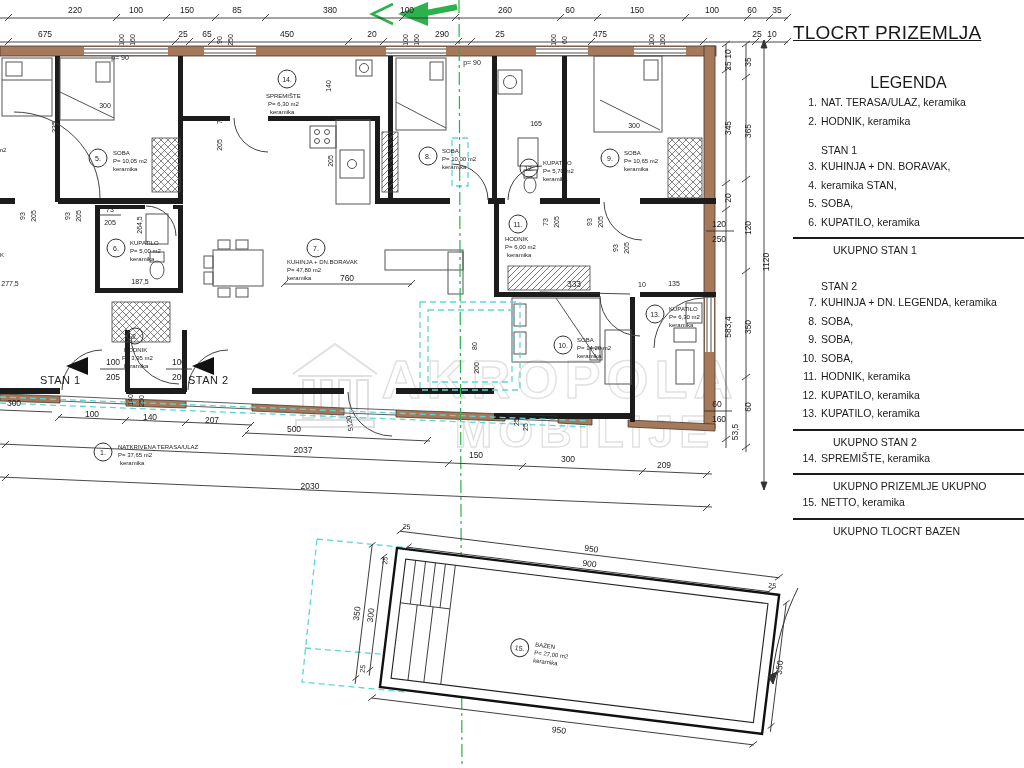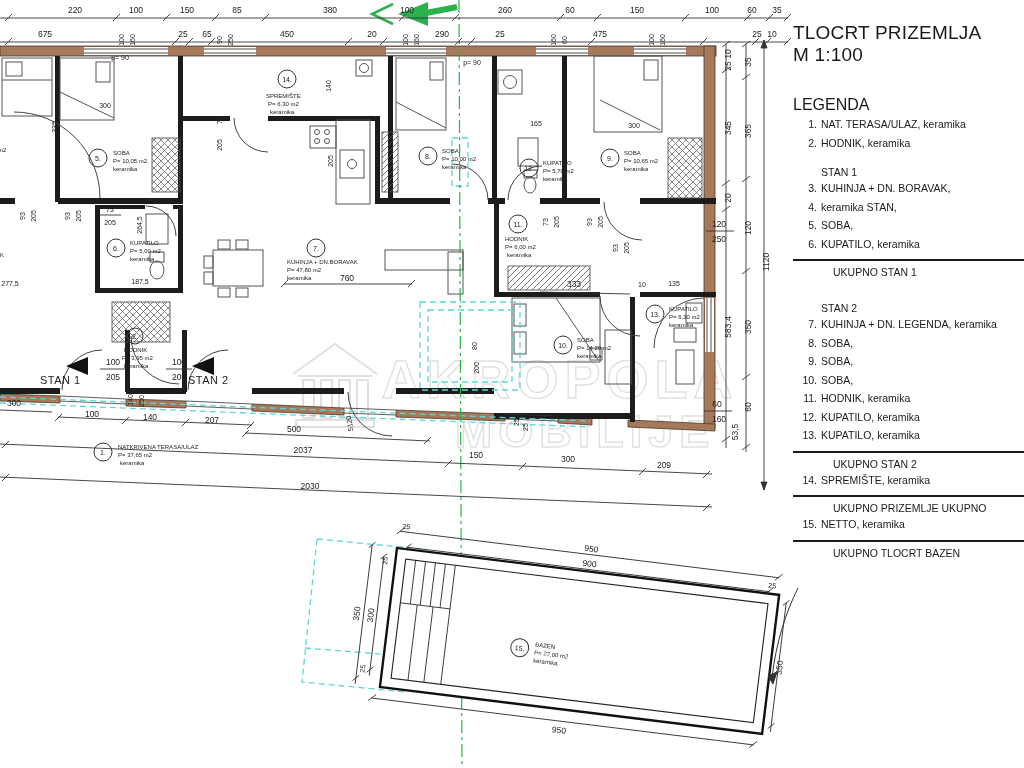--- a/index.html
+++ b/index.html
@@ -5,22 +5,22 @@
   html,body{margin:0;padding:0;background:#fff;}
   .stage{position:relative;width:1024px;height:768px;overflow:hidden;background:#fff;
          font-family:"Liberation Sans",sans-serif;}
   svg text{fill:#222;font-family:"Liberation Sans",sans-serif;}
   .dim{font-size:8.5px;}
   .dimS{font-size:7px;}
   .rnum{font-size:7px;}
   .rtxt{font-size:6px;}
   .stan{font-size:11px;letter-spacing:.5px;}
   .legend{position:absolute;left:793px;top:22px;width:231px;color:#1a1a1a;}
-  .legend .title{font-size:19px;line-height:22px;letter-spacing:.2px;}
-  .legend .heading{font-size:16px;margin-top:30px;}
+  .legend .title{font-size:19px;line-height:22px;letter-spacing:.2px;text-decoration:underline;}
+  .legend .heading{font-size:16px;margin-top:30px;text-align:center;}
   .legend .row{display:flex;font-size:10.5px;line-height:15.5px;margin-top:3px;}
   .legend .row .num{width:24px;text-align:right;flex:none;}
   .legend .row .txt{padding-left:4px;}
   .legend .indent{margin-left:28px;font-size:10.5px;}
   .legend .rule{border-top:2px solid #1c1c1c;margin-top:7px;}
   .legend .total{margin-left:40px;font-size:10.5px;margin-top:5px;}
   .mt1{margin-top:34px;} .mt2{margin-top:15px;} .mt3{margin-top:24px;}
   .mt4{margin-top:20px;} .mt5{margin-top:38px;}
   .wm{opacity:.30;}
   .wmtext{font-weight:bold;fill:none;stroke:#9a9a9a;stroke-width:1.4;letter-spacing:6px;}
@@ -517,21 +517,20 @@
 
   <g fill="none" stroke="#333" stroke-width="1">
     <path d="M 798,588 C 786,612 776,642 772,678"></path>
     <polygon points="768,676 777,672 773,684" fill="#333"></polygon>
   </g>
 </svg>
 
 
 <div class="legend">
   <div class="title">TLOCRT PRIZEMLJA</div>
-  <div class="title">M 1:100</div>
   <div class="heading">LEGENDA</div>
 
   <div class="row mt5">
     <span class="num">1.</span>
     <span class="txt">NAT. TERASA/ULAZ, keramika</span>
   </div>
   <div class="row">
     <span class="num">2.</span>
     <span class="txt">HODNIK, keramika</span>
   </div>

